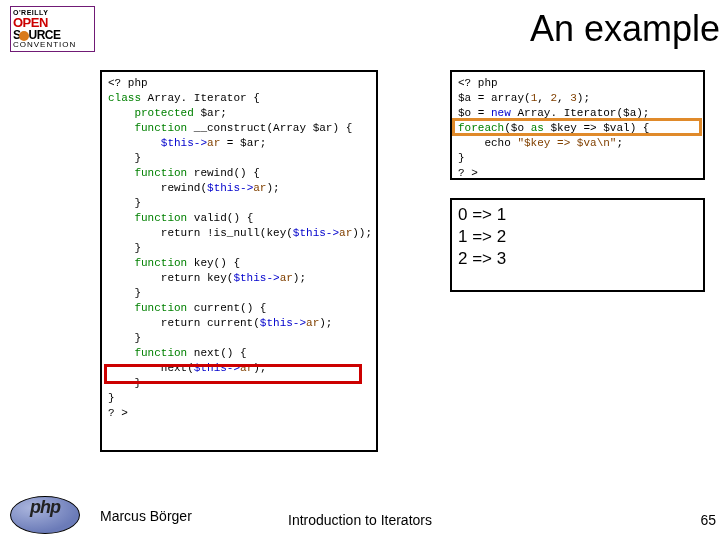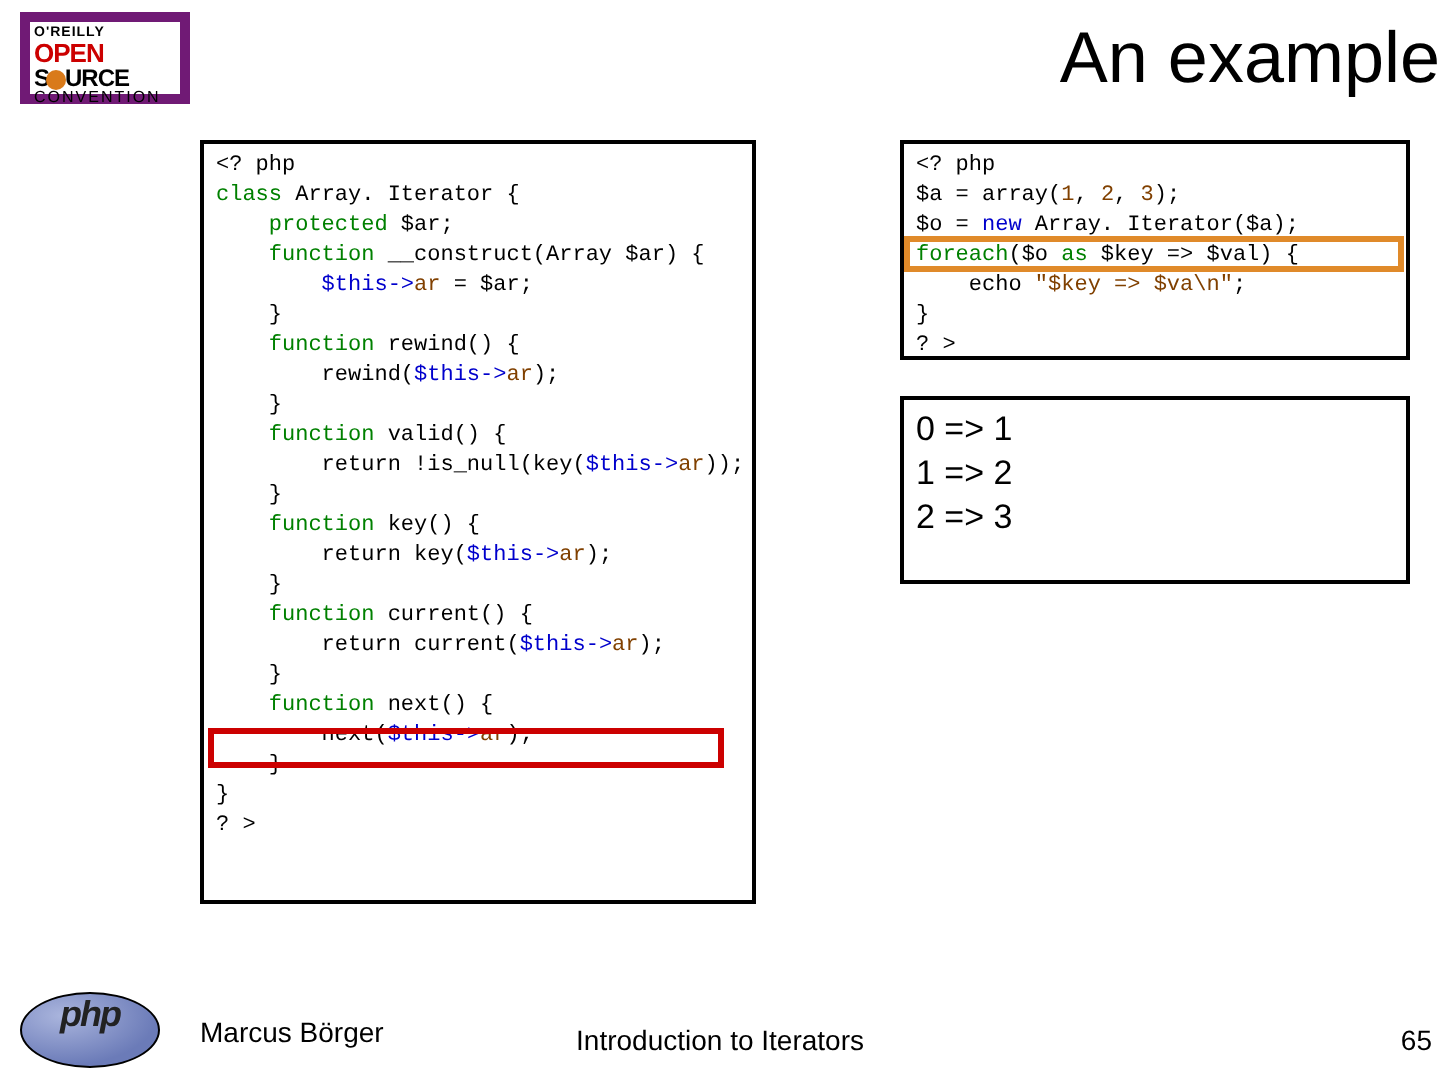--- a/index.html
+++ b/index.html
@@ -11,21 +11,21 @@
     font-family: Verdana, Arial, sans-serif;
     position: relative;
     overflow: hidden;
   }
   .logo-oreilly {
     position: absolute;
     top: 6px;
     left: 10px;
     width: 85px;
     height: 46px;
-    border: 5px solid #701a75;
+    border: 1px solid #701a75;
     background: #fff;
     font-size: 7px;
     line-height: 1;
     padding: 2px;
   }
   .logo-oreilly .top { color:#000; font-weight:bold; letter-spacing:0.5px; }
   .logo-oreilly .open { color:#c00; font-weight:bold; font-size:13px; letter-spacing:-0.5px; }
   .logo-oreilly .source { color:#000; font-weight:bold; font-size:12px; letter-spacing:-0.5px; }
   .logo-oreilly .conv { color:#000; font-size:8px; letter-spacing:1px; }
   .orange-dot {

